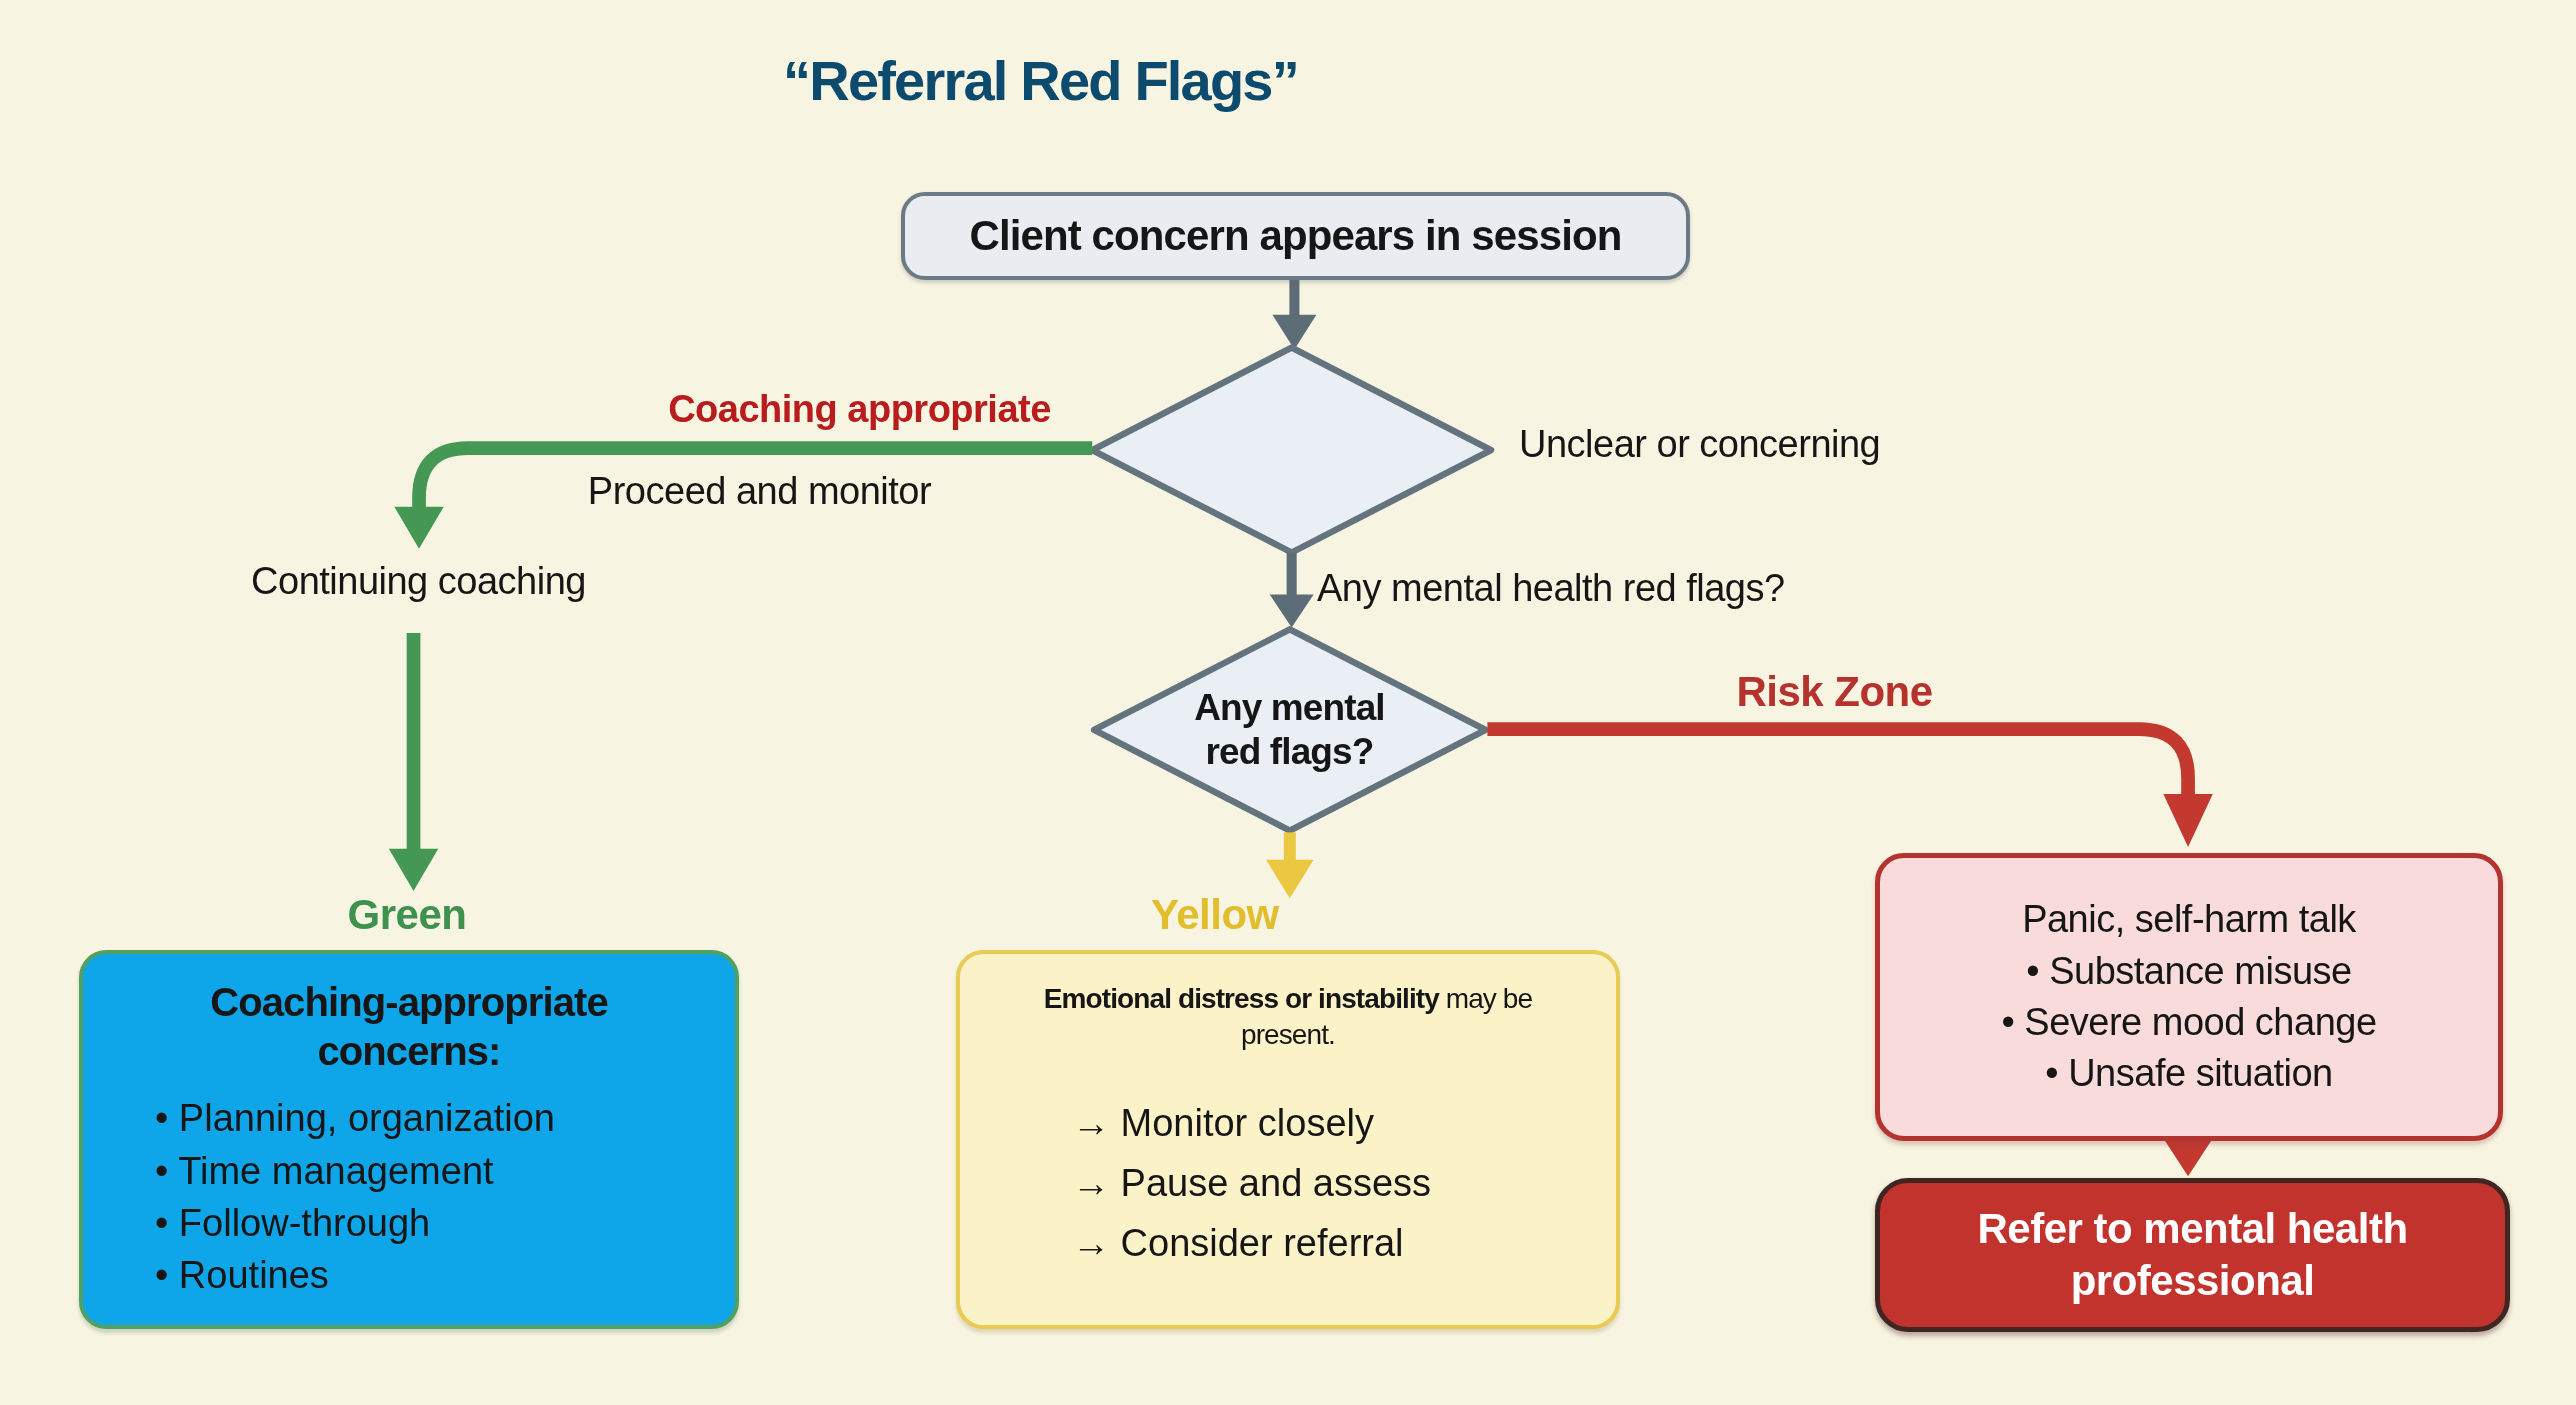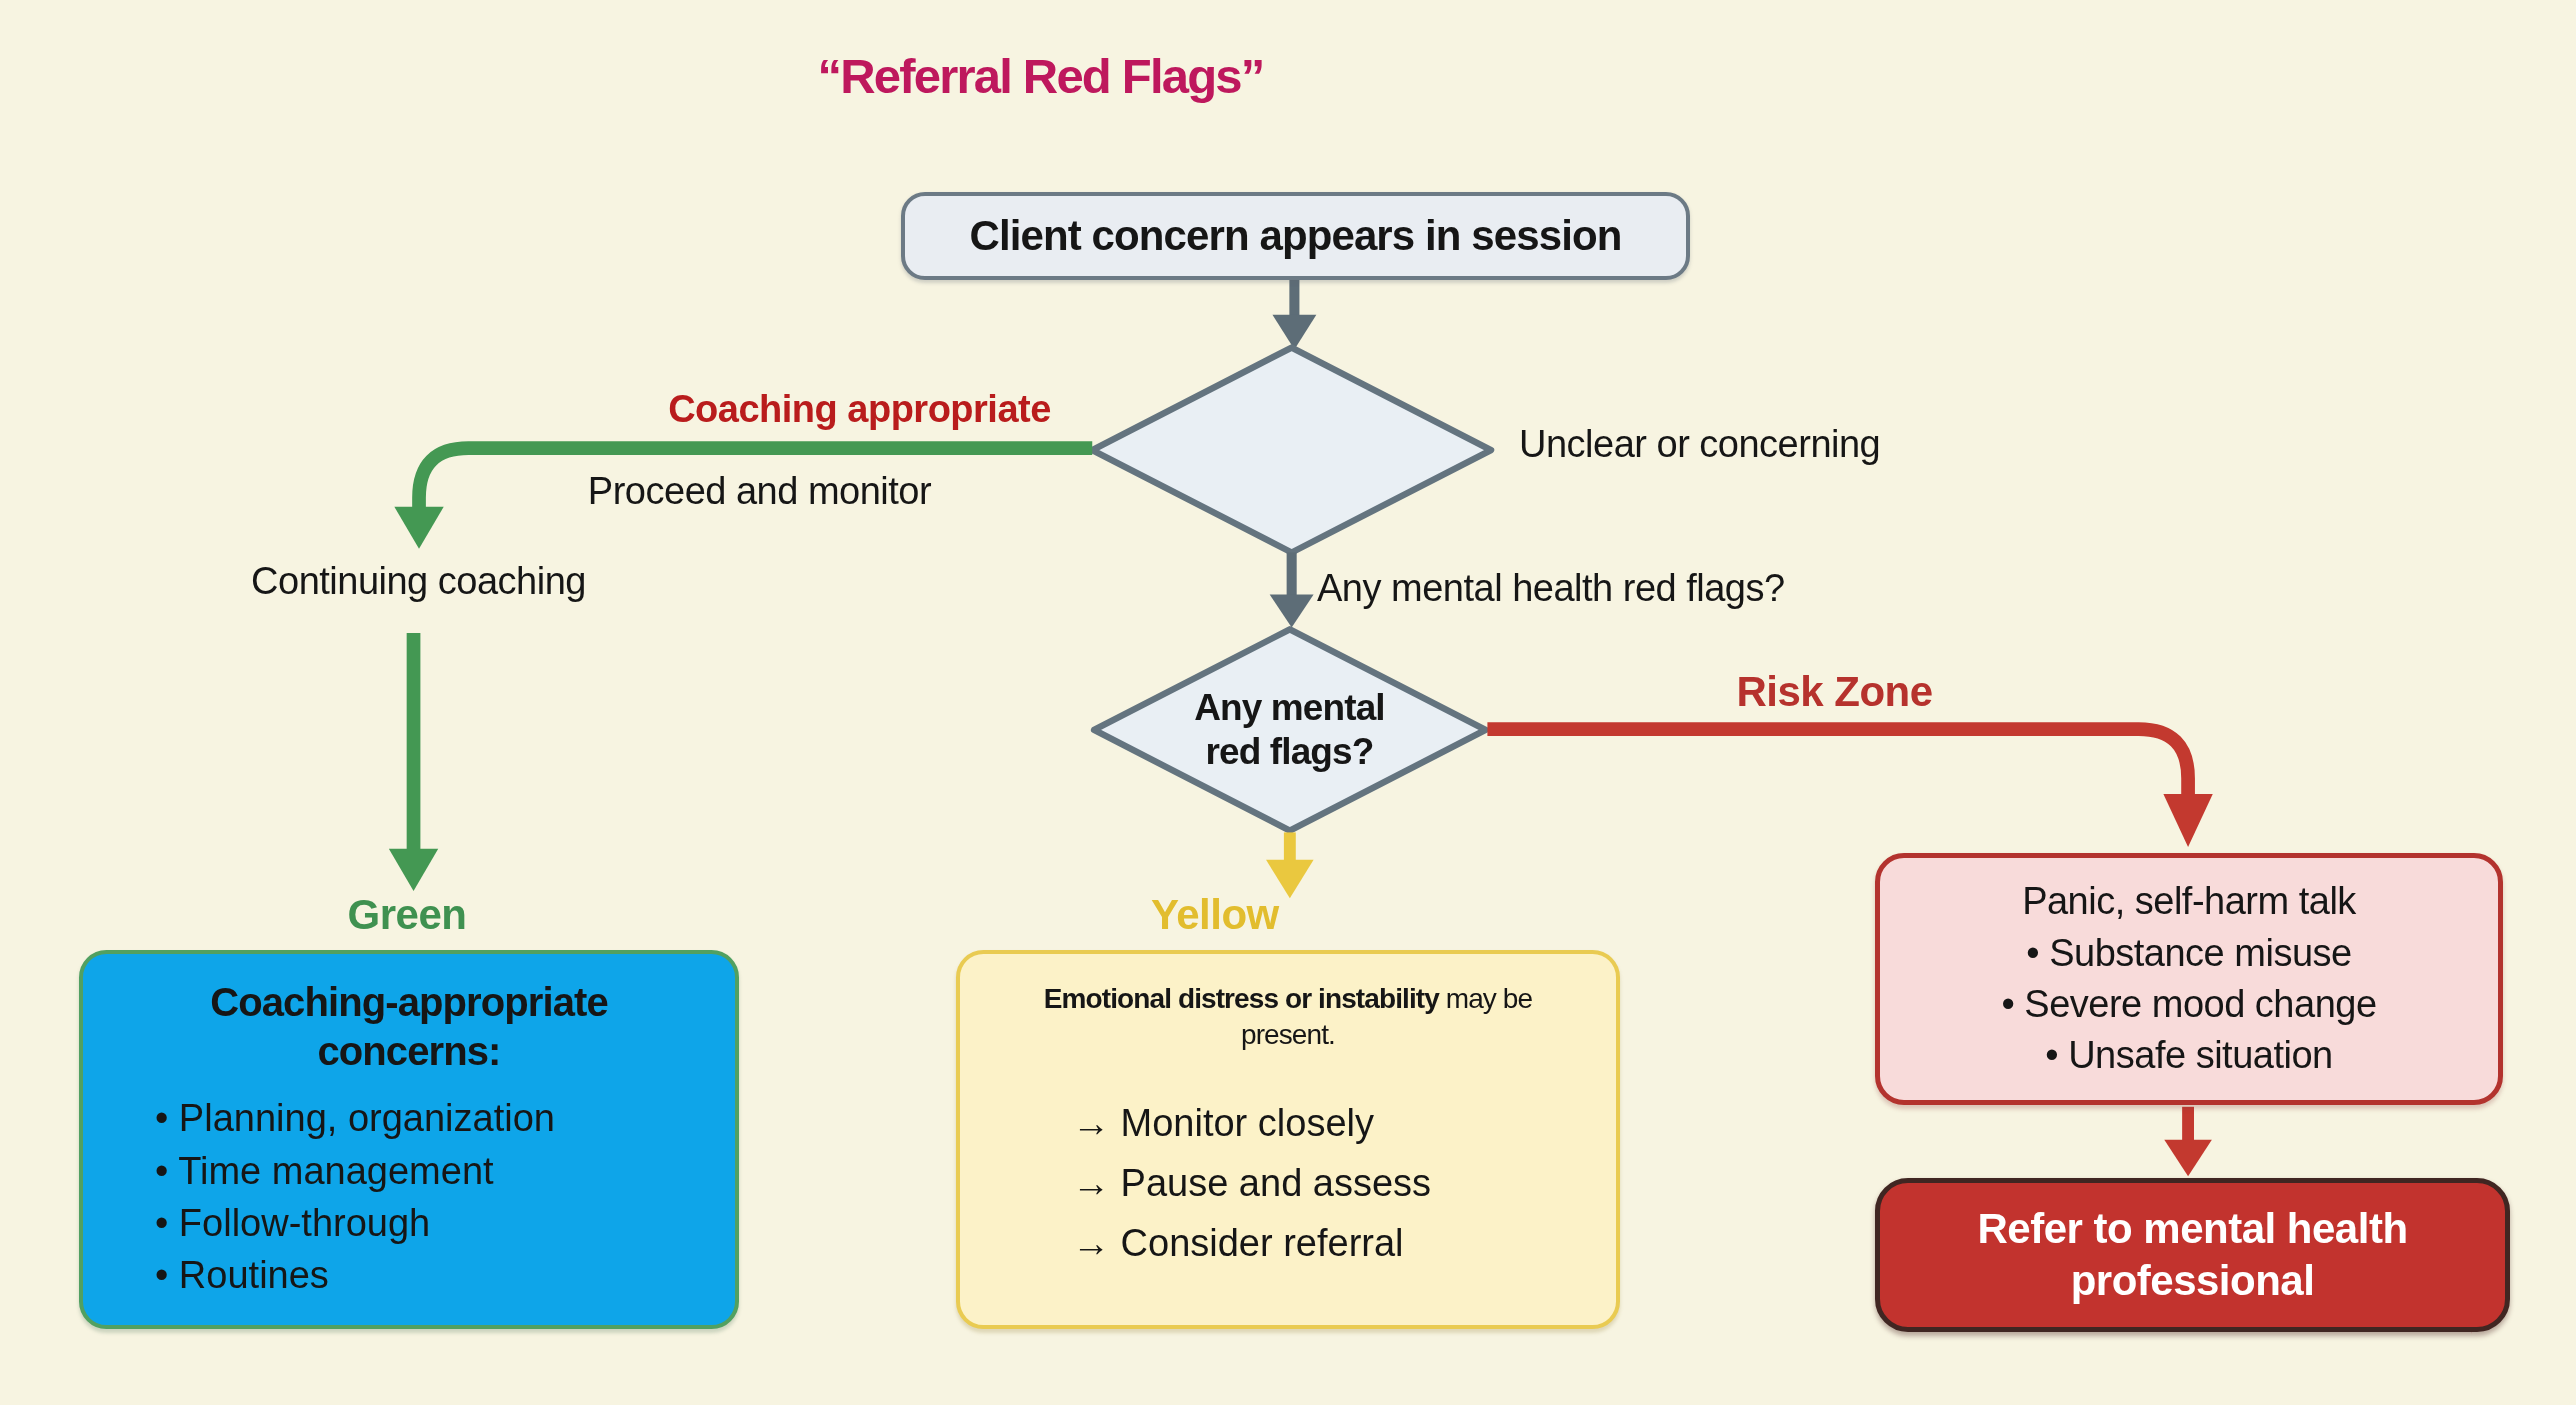--- a/index.html
+++ b/index.html
@@ -9,21 +9,21 @@
     font-family:"Liberation Sans",sans-serif;
     color:#161616;
     overflow:hidden;
     position:relative;
   }
   .canvas{position:absolute;inset:0;width:2576px;height:1405px;}
   svg.layer{position:absolute;left:0;top:0;z-index:1;}
   .node,.lbl{position:absolute;z-index:2;box-sizing:border-box;}
   .page-title{
     position:absolute;z-index:2;left:0;top:48px;width:2081px;
-    text-align:center;font-size:49px;font-weight:700;letter-spacing:-1.8px;color:#be185d;
+    text-align:center;font-size:56px;font-weight:700;letter-spacing:-1.8px;color:#0c4a6e;
   }
   .start-box{
     left:901px;top:192px;width:789px;height:88px;
     background:#e9edf2;border:4.6px solid #6c7a85;border-radius:24px;
     display:flex;align-items:center;justify-content:center;
     font-size:42px;font-weight:700;letter-spacing:-0.9px;
     box-shadow:0 2.7px 3.7px rgba(90,100,110,.25);
   }
   .diamond-text{
     position:absolute;z-index:2;display:flex;align-items:center;justify-content:center;
@@ -52,21 +52,21 @@
   .green-box .bullets{margin-top:16.5px;padding-left:37px;font-size:38px;line-height:1.38;}
   .yellow-box{
     left:956px;top:950px;width:664px;height:379px;
     background:#fcf2c8;border:4.6px solid #e9cb52;border-radius:27.4px;
     padding:27.4px 35px;box-shadow:0 3.7px 3.7px rgba(150,130,60,.25);
   }
   .yellow-box .lead{ text-align:center;font-size:28px;line-height:1.28;letter-spacing:-0.9px;}
   .yellow-box .lead b{font-weight:700;}
   .yellow-box .actions{margin-top:40px;padding-left:77px;font-size:38px;line-height:1.58;}
   .risk-box{
-    left:1875px;top:853px;width:628px;height:252px;
+    left:1875px;top:853px;width:628px;height:288px;
     background:#f8dbda;border:5.5px solid #b3332e;border-radius:29px;
     display:flex;flex-direction:column;align-items:center;justify-content:center;
     font-size:38px;line-height:1.35;letter-spacing:-0.5px;
     box-shadow:0 3.7px 4.6px rgba(140,60,60,.25);
   }
   .refer-box{
     left:1875px;top:1178px;width:635px;height:154px;
     background:#c2332e;border:5.5px solid #402622;border-radius:33px;
     display:flex;align-items:center;justify-content:center;text-align:center;
     color:#ffffff;font-size:42px;font-weight:700;line-height:1.25;letter-spacing:-0.5px;

